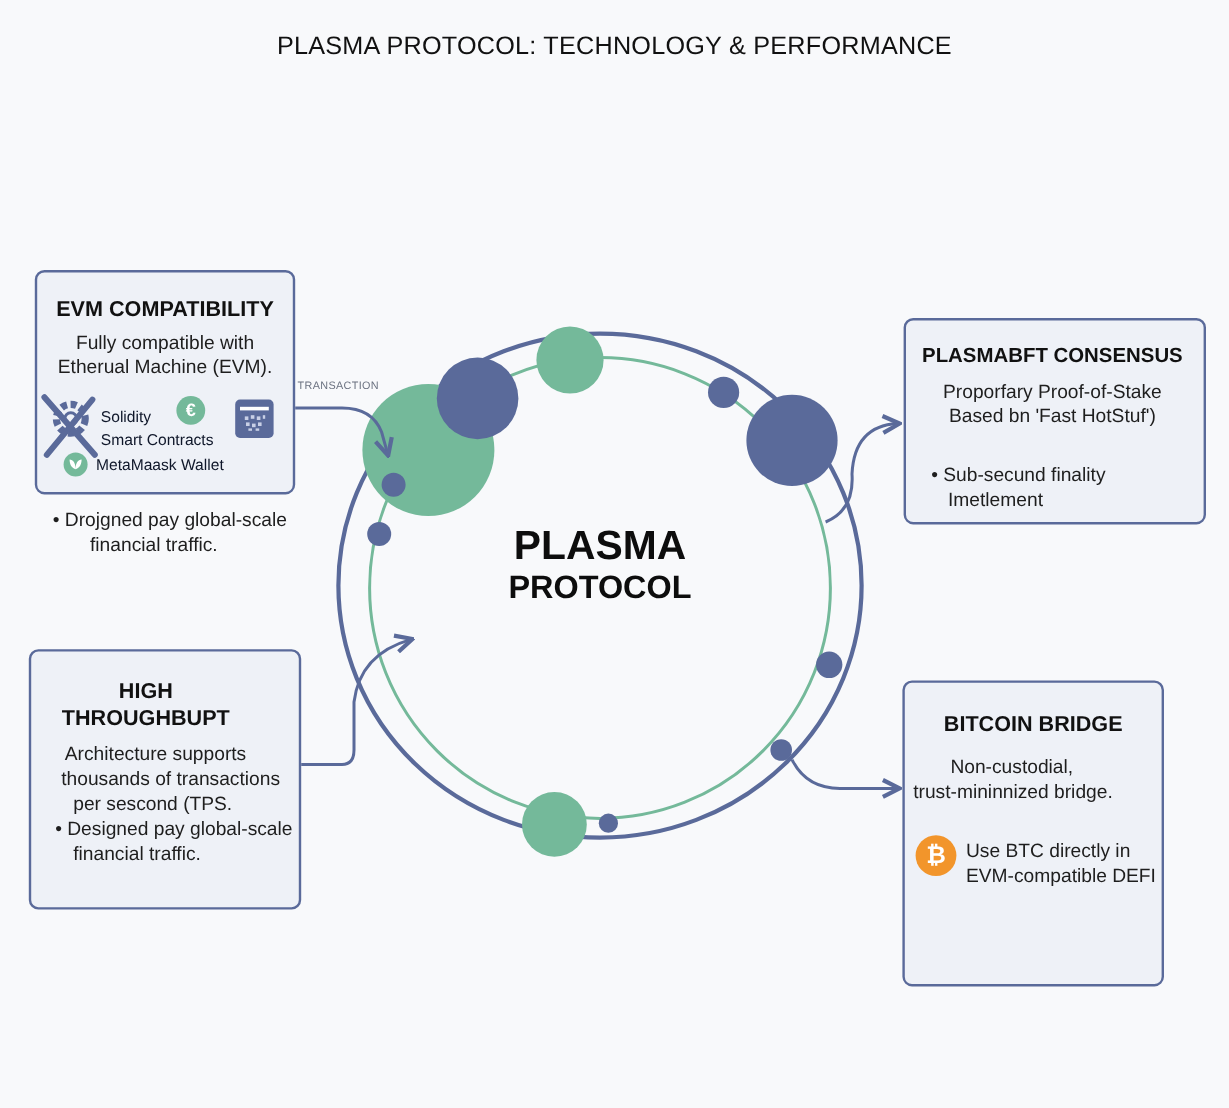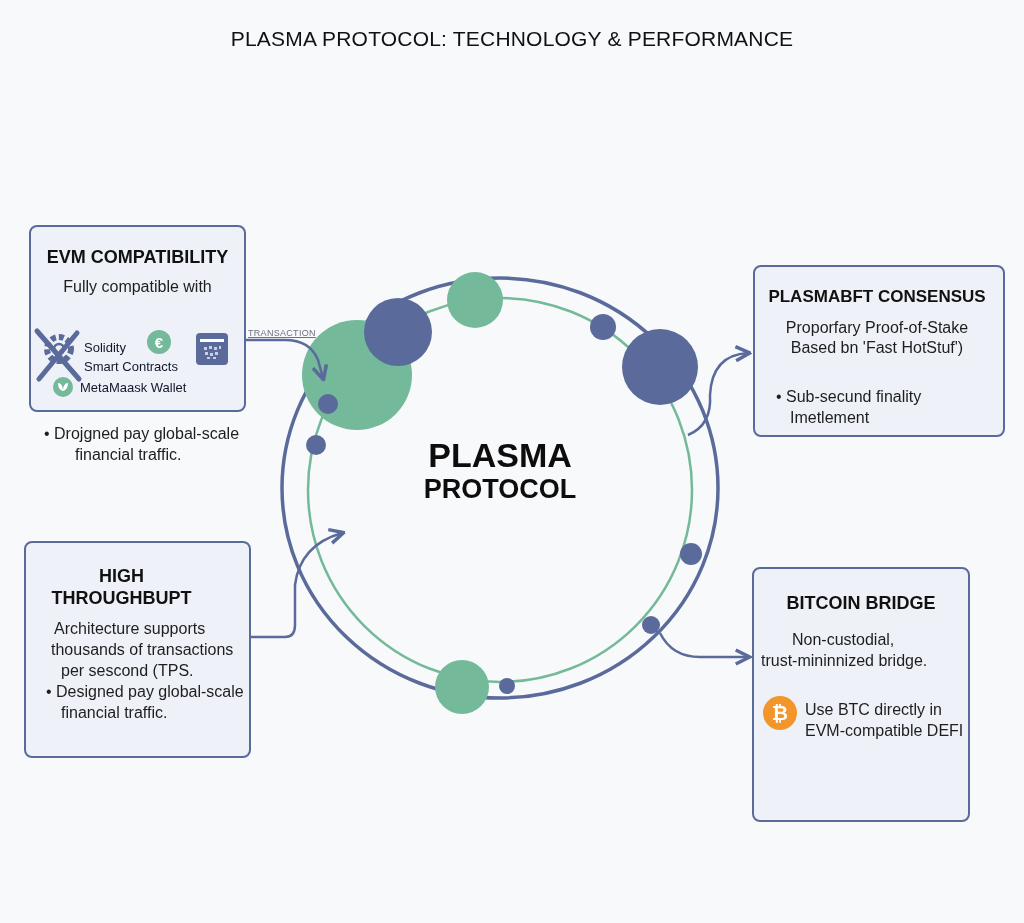--- a/index.html
+++ b/index.html
@@ -57,30 +57,31 @@
 
   <path d="M246,340 L285,340 Q310,340 318,360 L323,378" fill="none" stroke="#5a6a9a" stroke-width="2.5" marker-end="url(#arrow)"></path>
 
   <path d="M251,637 L285,637 Q295,637 295,625 L295,585 Q300,545 342,533" fill="none" stroke="#5a6a9a" stroke-width="2.5" marker-end="url(#arrow)"></path>
 
   <path d="M688,435 Q712,425 710,395 Q712,355 748,353" fill="none" stroke="#5a6a9a" stroke-width="2.5" marker-end="url(#arrow)"></path>
 
   <path d="M660,633 Q672,657 700,657 L748,657" fill="none" stroke="#5a6a9a" stroke-width="2.5" marker-end="url(#arrow)"></path>
 </svg>
 
-<div class="label-sm" style="left:248px; top:328px;text-decoration:underline;">TRANSACTION</div>
+<div class="label-sm" style="left:248px; top:316px;">TRANSACTION</div>
 
 <div class="center-title">
   <div class="l1">PLASMA</div>
   <div class="l2">PROTOCOL</div>
 </div>
 
 <div class="box" style="left:29px; top:225px; width:217px; height:187px;">
   <div class="box-title" style="left:0; top:20px; width:213px;">EVM COMPATIBILITY</div>
   <div class="txt center" style="left:0; top:49px; width:213px;">Fully compatible with</div>
+  <div class="txt center" style="left:0; top:69px; width:213px;">Etherual Machine (EVM).</div>
 
   <div class="ico" style="left:2px; top:100px; width:50px; height:58px;">
     <svg width="50" height="58" viewBox="0 0 50 58">
       <circle cx="26" cy="22" r="12" fill="none" stroke="#5a6a9a" stroke-width="6" stroke-dasharray="5 3"></circle>
       <circle cx="26" cy="22" r="5" fill="none" stroke="#5a6a9a" stroke-width="2.5"></circle>
       <line x1="4" y1="4" x2="46" y2="52" stroke="#5a6a9a" stroke-width="5" stroke-linecap="round"></line>
       <line x1="44" y1="6" x2="6" y2="52" stroke="#5a6a9a" stroke-width="5" stroke-linecap="round"></line>
     </svg>
   </div>
   <div class="icotxt" style="left:53px; top:111px;">Solidity</div>

